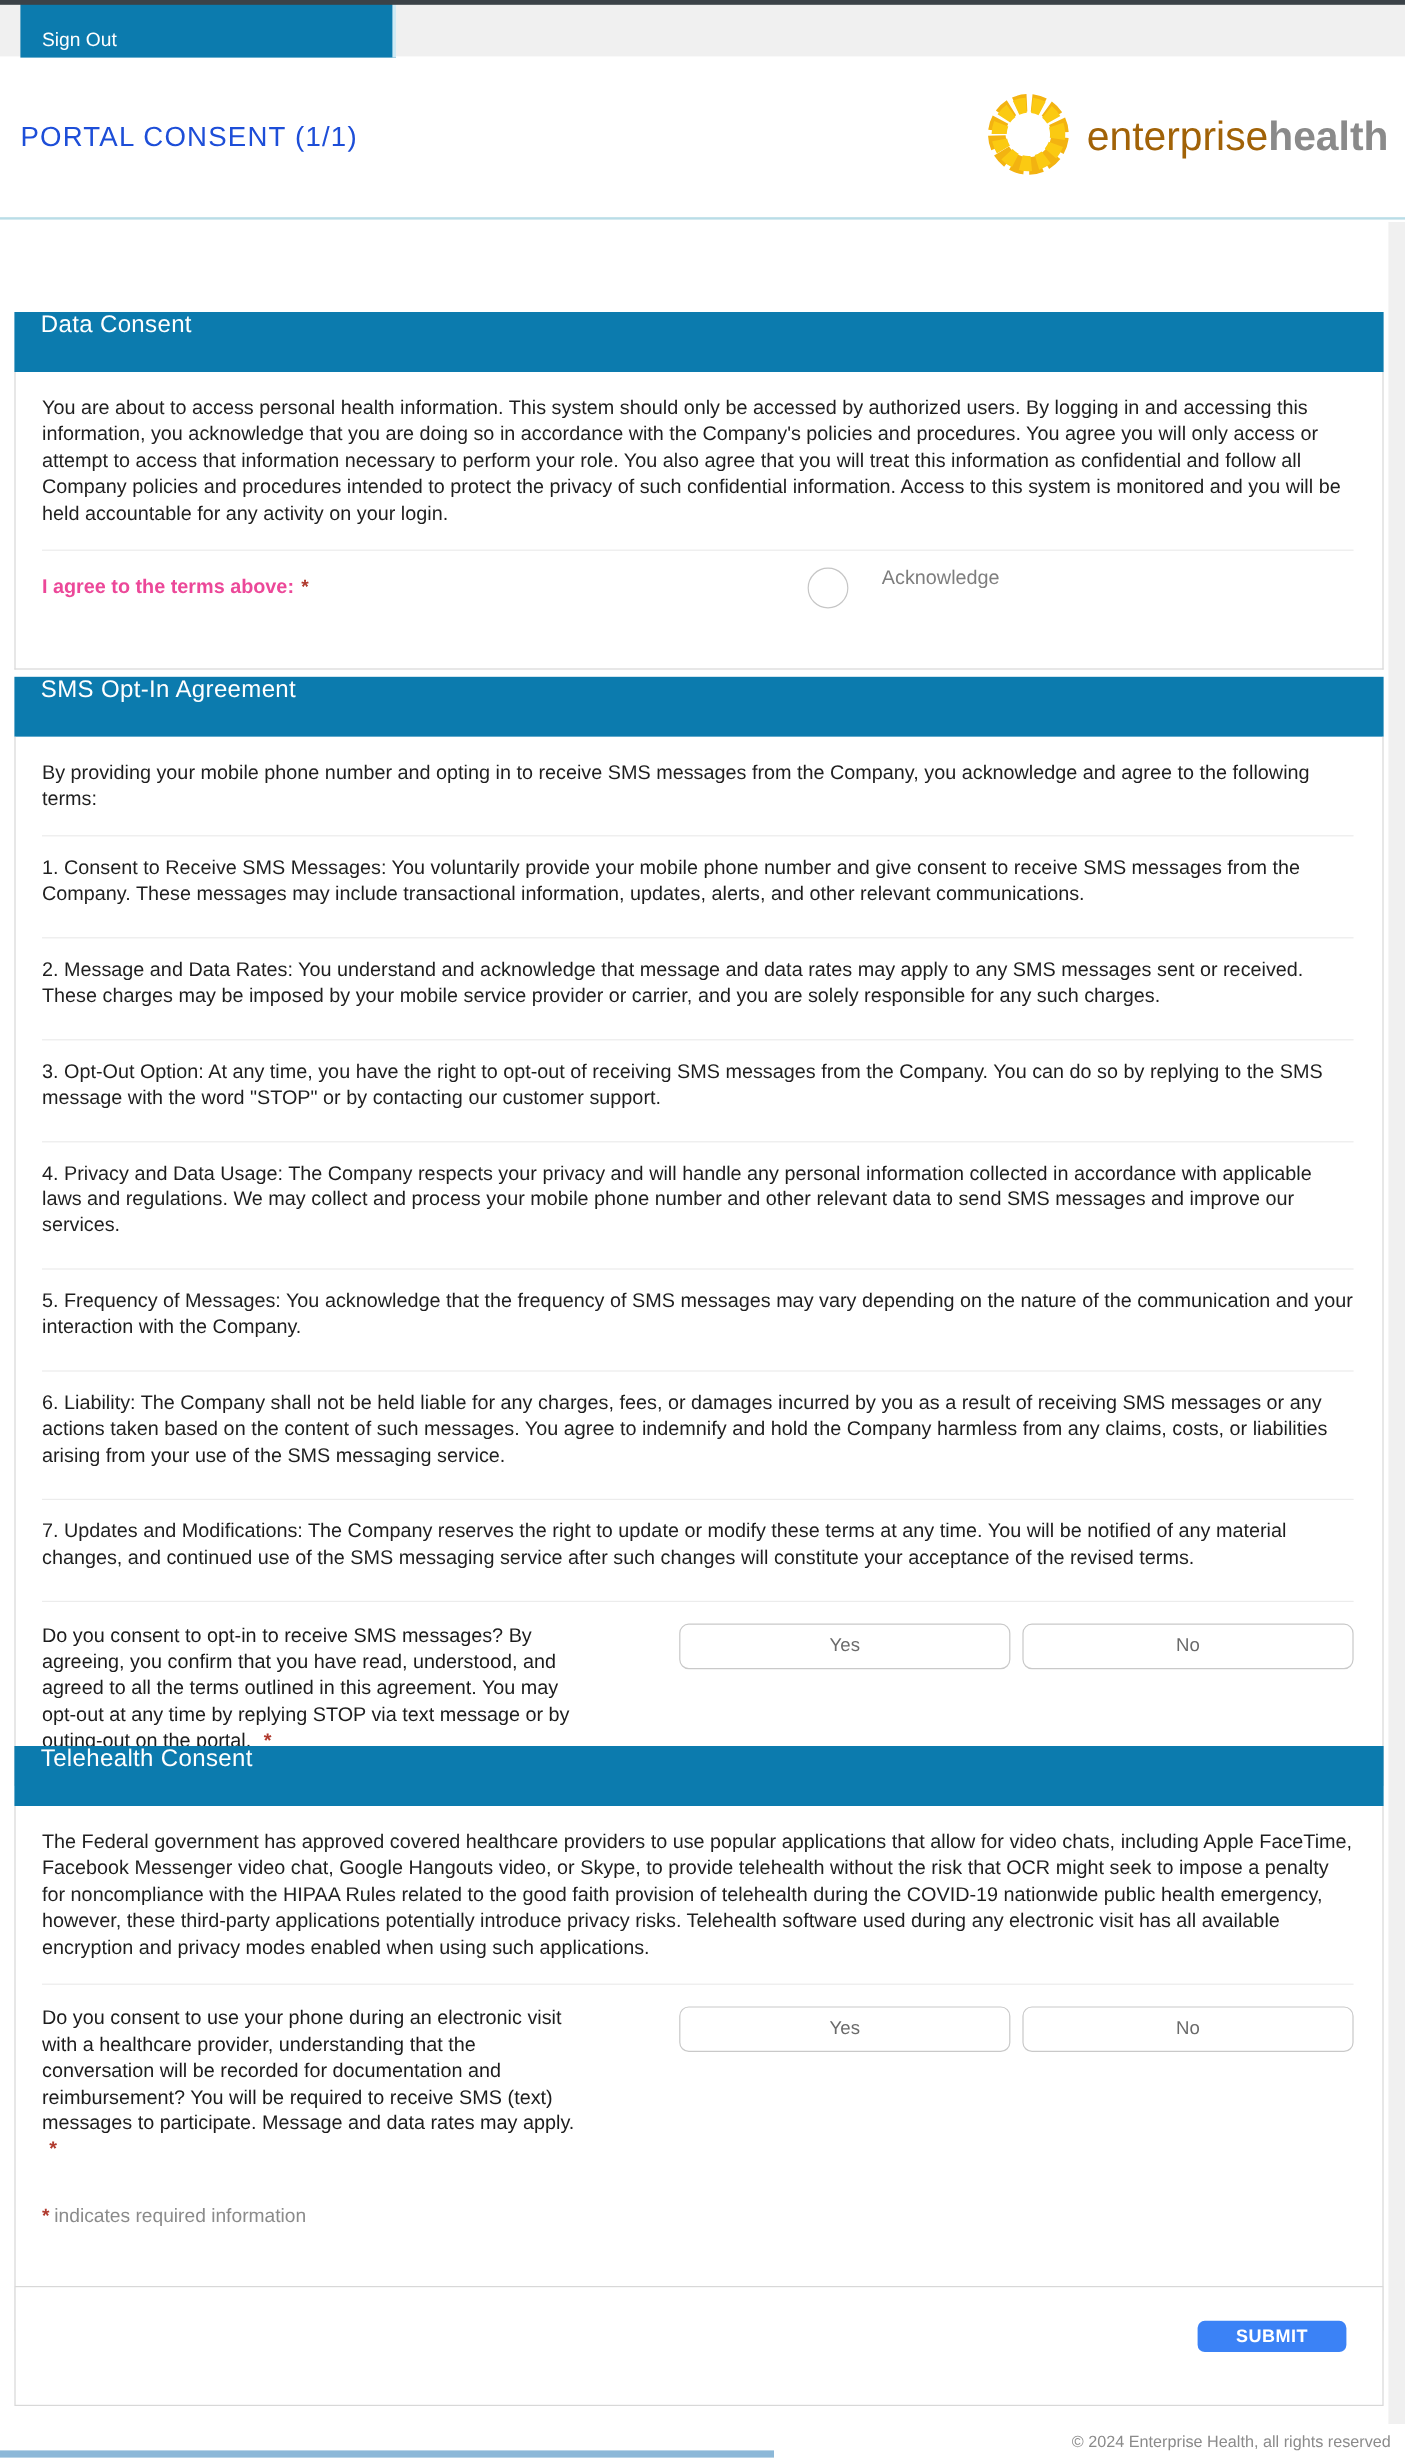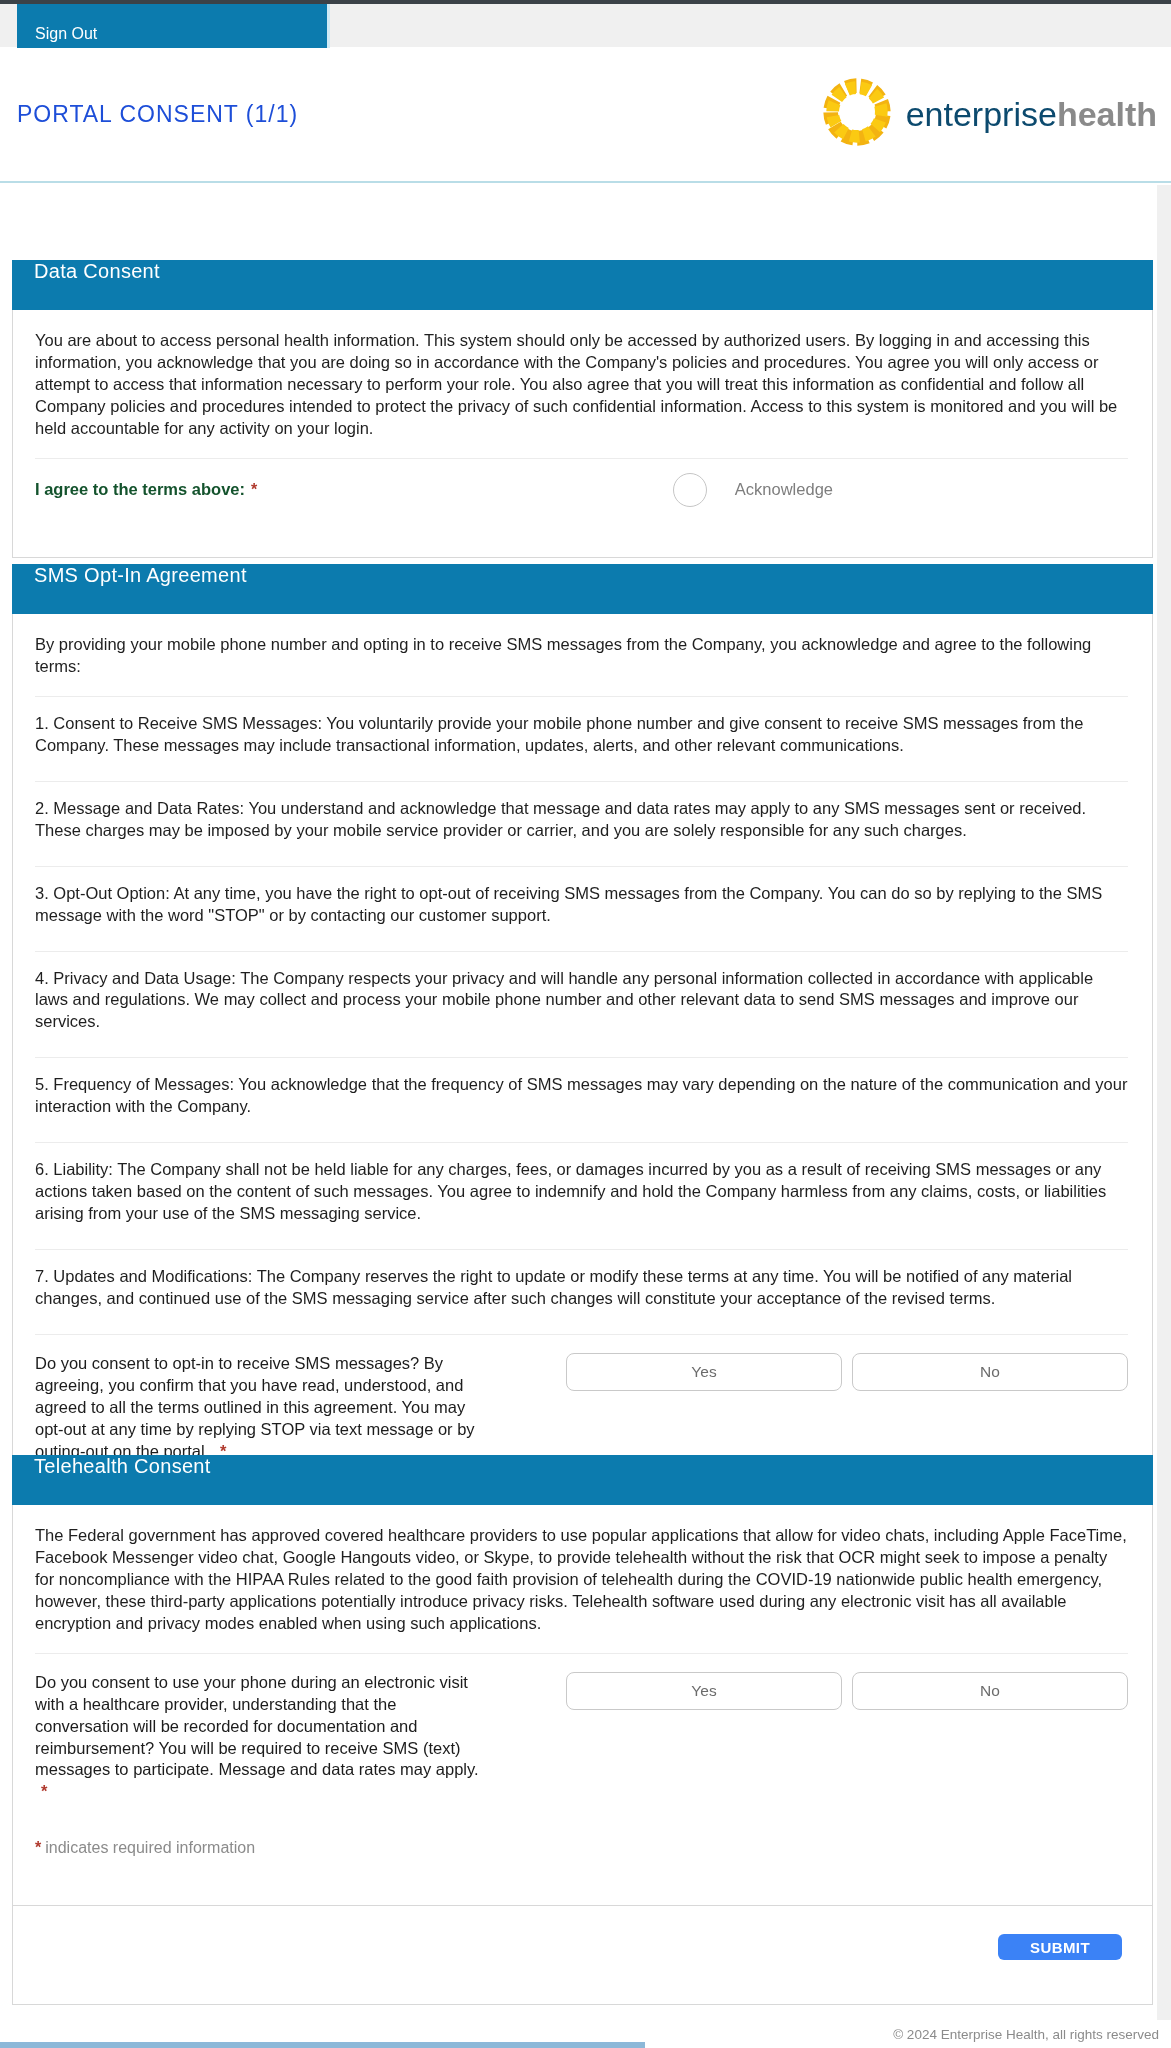--- a/index.html
+++ b/index.html
@@ -25,21 +25,21 @@
   
   .header {
     position:absolute; top:47px; left:0; width:1171px; height:136px;
     background:#ffffff; border-bottom:2px solid #b9dde7;
     display:flex; align-items:center; justify-content:space-between;
     padding:0 14px 0 17px; z-index:3;
   }
   .page-title { font-size:23px; color:#1d4ed8; letter-spacing:1px; font-weight:400; }
   .logo { display:flex; align-items:center; gap:10px; }
   .logo-text { font-size:34px; line-height:1; }
-  .logo-text .light { color:#0c4a6e; font-weight:400; }
+  .logo-text .light { color:#a16207; font-weight:400; }
   .logo-text .bold  { color:#8a8a8a; font-weight:700; }
 
   
   .right-strip { position:absolute; top:185px; right:0; width:14px; height:1835px; background:#f0f0f0; }
 
   
   .card { position:absolute; left:12px; width:1141px; }
   .card-header {
     height:50px; background:#0c7bae; color:#ffffff;
     display:flex; align-items:flex-start; padding-left:22px;
@@ -51,23 +51,23 @@
   }
   .para { font-size:16.5px; line-height:1.33; color:#1f1f1f; }
   .intro { padding-bottom:18px; }
   .sms-item { padding:16px 0 24px; border-top:1px solid #ececec; }
 
   
   .agree-row {
     display:flex; align-items:center; border-top:1px solid #ececec;
     margin-top:18px; padding:14px 0 12px;
   }
-  .agree-label { font-size:16.5px; font-weight:700; color:#14532d; }
+  .agree-label { font-size:16.5px; font-weight:700; color:#ec4899; }
   .req { color:#b03a2e; font-weight:700; margin-left:6px; }
-  .radio-wrap { display:flex; align-items:center; margin-left:auto; margin-right:295px; gap:28px; }
+  .radio-wrap { display:flex; margin-left:auto; margin-right:295px; gap:28px; }
   .radio-circle {
     width:34px; height:34px; border-radius:50%;
     border:1px solid #c6c6c6; background:#ffffff; cursor:pointer; flex:0 0 34px;
   }
   .radio-text { font-size:16.5px; color:#7e7e7e; }
 
   .question-row {
     display:flex; align-items:flex-start; border-top:1px solid #ececec;
     padding:18px 0 10px; min-height:128px;
   }

